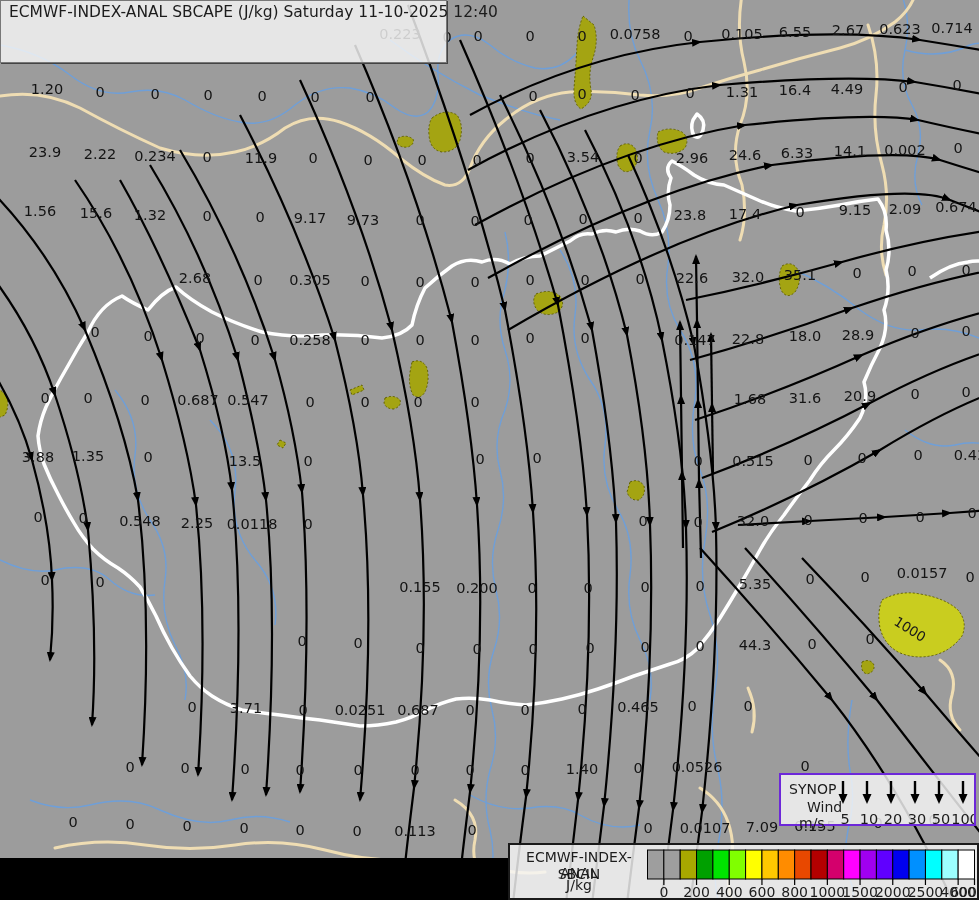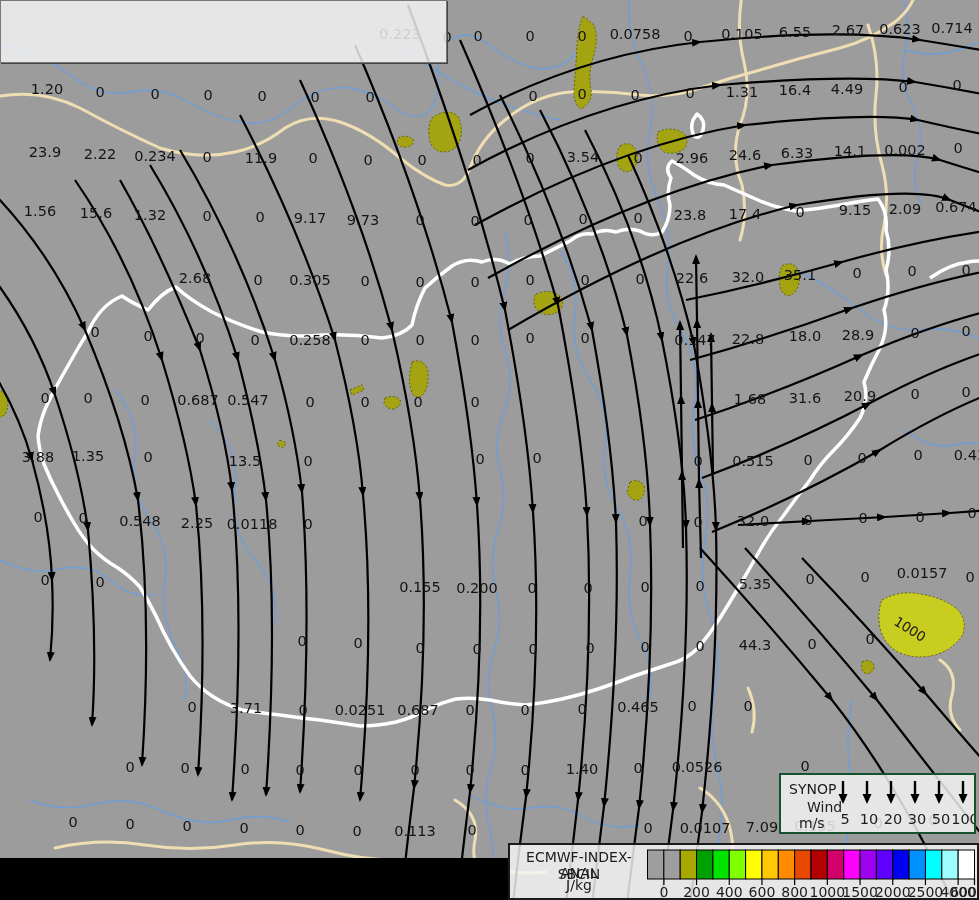--- a/index.html
+++ b/index.html
@@ -3,21 +3,21 @@
 <meta charset="utf-8">
 <style>
   html,body{margin:0;padding:0;background:#222;}
   #stage{position:relative;width:979px;height:900px;overflow:hidden;
          background:#9c9c9c;font-family:"DejaVu Sans","Liberation Sans",sans-serif;}
   #stage svg{position:absolute;left:0;top:0;}
   .legend-box{position:absolute;box-sizing:border-box;background:rgba(246,246,246,0.82);}
   #title-box{left:0;top:0;width:447px;height:63px;border:1px solid #777;
              box-shadow:1px 1px 0 #444;padding:2px 8px;color:#1c1c1c;
              font-size:15.5px;line-height:19.5px;white-space:nowrap;}
-  #synop-box{left:779px;top:773px;width:197px;height:61px;border:2px solid #14532d;color:#1c1c1c;}
+  #synop-box{left:779px;top:773px;width:197px;height:53px;border:2px solid #6d28d9;color:#1c1c1c;}
   #synop-box .lbl{position:absolute;font-size:14px;}
   #cape-box{left:508px;top:843px;width:471px;height:57px;border:2px solid #1a1a1a;color:#1c1c1c;}
   #cape-box .lbl{position:absolute;font-size:14px;width:130px;text-align:center;left:4px;}
   #black-strip{position:absolute;left:0;top:858px;width:510px;height:42px;background:#000;}
   .map-label{font-size:14.5px;fill:#141414;}
 </style>
 </head>
 <body>
 
 <div id="stage">
@@ -311,20 +311,21 @@
         <text x="933" y="820" text-anchor="middle" dominant-baseline="central" class="map-label" fill="#141414">0</text>
       </g>
     <g>
         <text transform="translate(893,624) rotate(32)" font-size="13.5" fill="#1a1a1a">1000</text>
       </g>
   </svg>
 
   <div id="black-strip"></div>
 
   <div id="title-box" class="legend-box">
+    <div>ECMWF-INDEX-ANAL SBCAPE (J/kg) Saturday 11-10-2025 12:40</div>
   </div>
 
   <div id="synop-box" class="legend-box">
     <span class="lbl" style="left:8px;top:6px">SYNOP</span>
     <span class="lbl" style="left:26px;top:24px">Wind</span>
     <span class="lbl" style="left:18px;top:40px">m/s</span>
     <svg width="193" height="57" viewBox="0 0 193 57">
         <line x1="62" y1="6" x2="62" y2="22" stroke="#000" stroke-width="2.4"></line>
         <path d="M 57.5,19 L 66.5,19 L 62,29 Z" fill="#000"></path>
         <text x="64" y="49" text-anchor="middle" font-size="14.5" fill="#1c1c1c">5</text>

